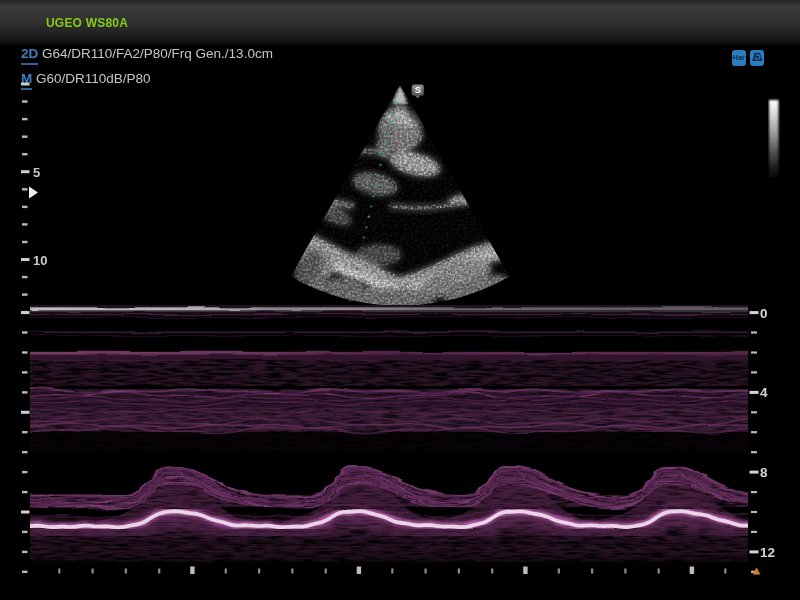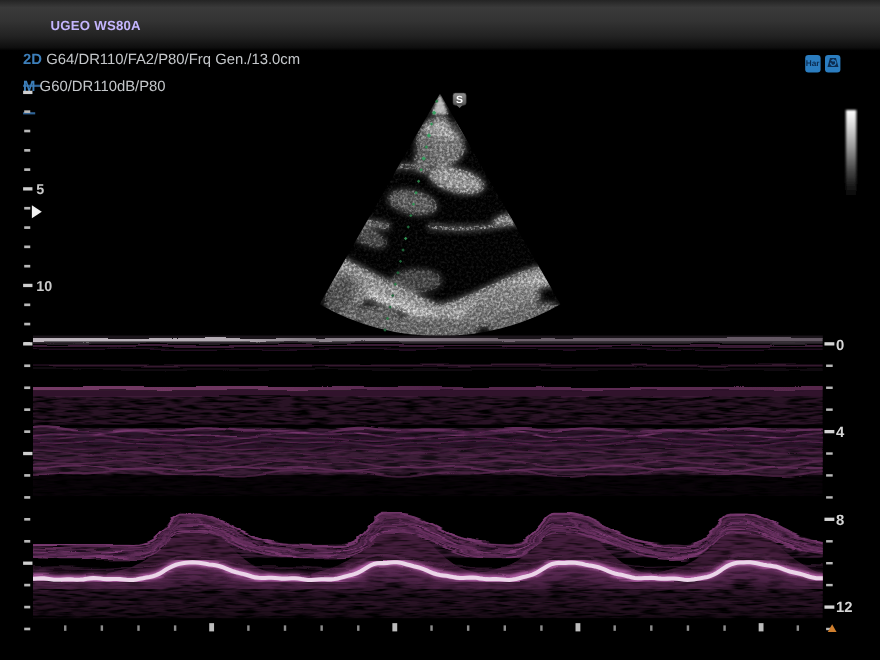--- a/index.html
+++ b/index.html
@@ -1,21 +1,21 @@
 <!DOCTYPE html>
 <html><head><meta charset="utf-8"><title>US</title>
 <style>
 html,body{margin:0;padding:0;background:#000;width:800px;height:600px;overflow:hidden}
 body{font-family:"Liberation Sans",sans-serif;position:relative}
 .topbar{position:absolute;left:0;top:0;width:800px;height:46px;
  background:linear-gradient(to bottom,#242424 0%,#3a3a3a 15%,#333333 42%,#222222 72%,#0e0e0e 94%,#000 100%)}
-.title{position:absolute;left:46px;top:15.5px;font-size:12px;font-weight:bold;color:#c4b5fd;letter-spacing:0.2px}
+.title{position:absolute;left:46px;top:15.5px;font-size:12px;font-weight:bold;color:#84cc16;letter-spacing:0.2px}
 .l1{position:absolute;left:21px;top:46px;font-size:13.5px;color:#c4c7ca;white-space:pre}
 .l2{position:absolute;left:21px;top:71px;font-size:13.5px;color:#c4c7ca;white-space:pre}
-.md{color:#3d7fba;font-weight:bold;border-bottom:2px solid #2f6396;padding-bottom:16px}
+.md{color:#3d7fba;font-weight:bold;border-bottom:2px solid #2f6396;padding-bottom:2px}
 .ic{position:absolute;top:49.5px;width:14.5px;height:16px;border-radius:3px;background:#2b7dc0}
 .ic1{left:731.5px;color:#0c2c50;font-size:7.5px;font-weight:bold;text-align:center;line-height:15px}
 .ic2{left:749.5px;overflow:hidden}
 </style></head>
 <body>
 <div class="topbar"></div>
 <div class="title">UGEO WS80A</div>
 <div class="l1"><span class="md">2D</span> G64/DR110/FA2/P80/Frq Gen./13.0cm</div>
 <div class="l2"><span class="md">M</span> G60/DR110dB/P80</div>
 <div class="ic ic1">Har</div>

